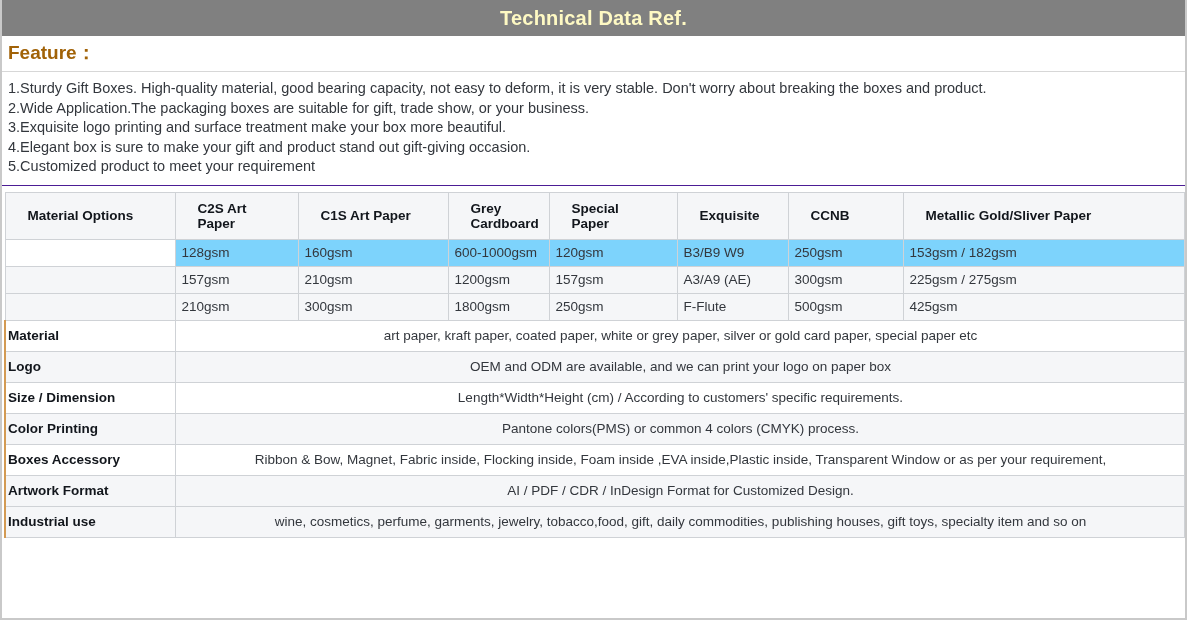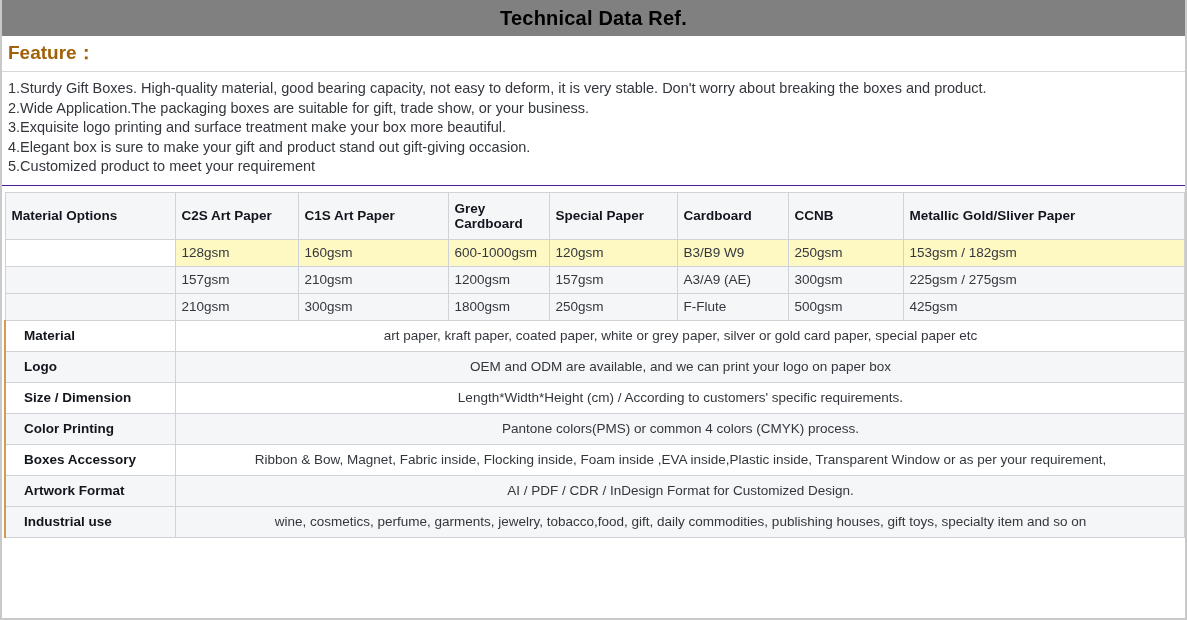--- a/index.html
+++ b/index.html
@@ -26,21 +26,21 @@
   
   .title-bar {
     height: 36px;
     background: #808080;
     display: flex;
     align-items: center;
     justify-content: center;
     box-sizing: border-box;
   }
   .title-bar .title-text {
-    color: #000000;
+    color: #fef9c3;
     font-size: 20px;
     font-weight: bold;
     letter-spacing: 0.2px;
     line-height: 1;
   }
 
   
   .feature-heading {
     box-sizing: border-box;
     padding: 6px 6px 7px 6px;
@@ -84,45 +84,45 @@
     overflow: hidden;
   }
 
   
   .mat-head td {
     background: #f5f6f8;
     font-weight: bold;
     color: #12161c;
     font-size: 13.5px;
     height: 38px;
-    padding: 4px 6px;
+    padding: 4px 22px;
   }
   .mat-row td {
     height: 20px;
-    background: #fef9c3;
+    background: #7dd3fc;
   }
   .mat-row.alt td {
     background: #f5f6f8;
   }
   .mat-row td.first-col {
     background: #ffffff;
   }
   .mat-row.alt td.first-col {
     background: #f5f6f8;
   }
 
   
   .attr-row td {
     height: 24px;
   }
   .attr-row .attr-label {
     font-weight: bold;
     color: #12161c;
     border-left: 2px solid #d39a53;
-    padding-left: 18px;
+    padding-left: 2px;
   }
   .attr-row.alt td {
     background: #f5f6f8;
   }
   .attr-row td.attr-value {
     padding-left: 8px;
   }
   .attr-row.tall td {
     height: 52px;
   }
@@ -173,21 +173,21 @@
         <col class="c-ccnb">
         <col class="c-metal">
     </colgroup>
     <tbody>
       <tr class="mat-head">
         <td>Material Options</td>
         <td>C2S Art Paper</td>
         <td>C1S Art Paper</td>
         <td>Grey Cardboard</td>
         <td>Special Paper</td>
-        <td>Cardboard</td>
+        <td>Exquisite</td>
         <td>CCNB</td>
         <td>Metallic Gold/Sliver Paper</td>
       </tr>
 
       <tr class="mat-row">
         <td class="first-col"></td>
         <td>128gsm</td>
         <td>160gsm</td>
         <td>600-1000gsm</td>
         <td>120gsm</td>

